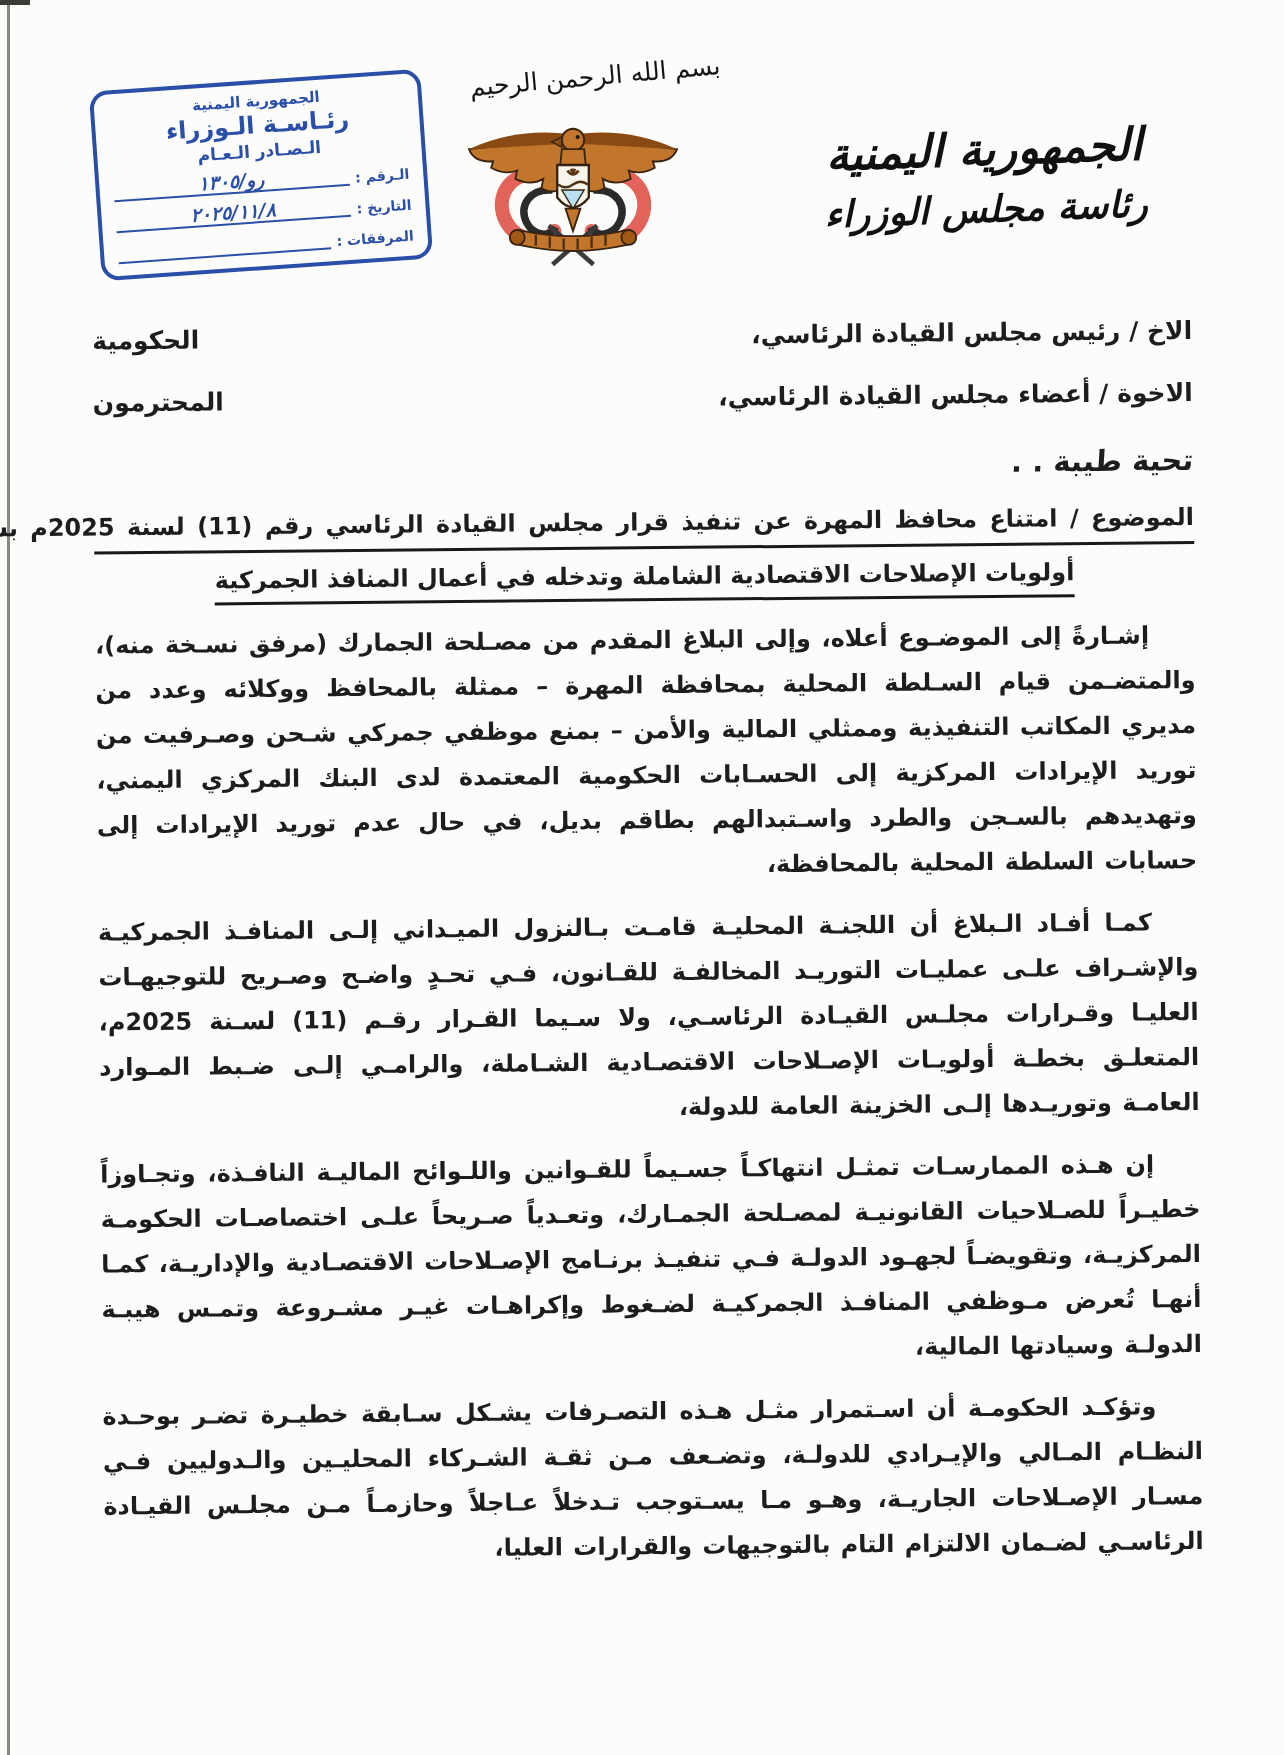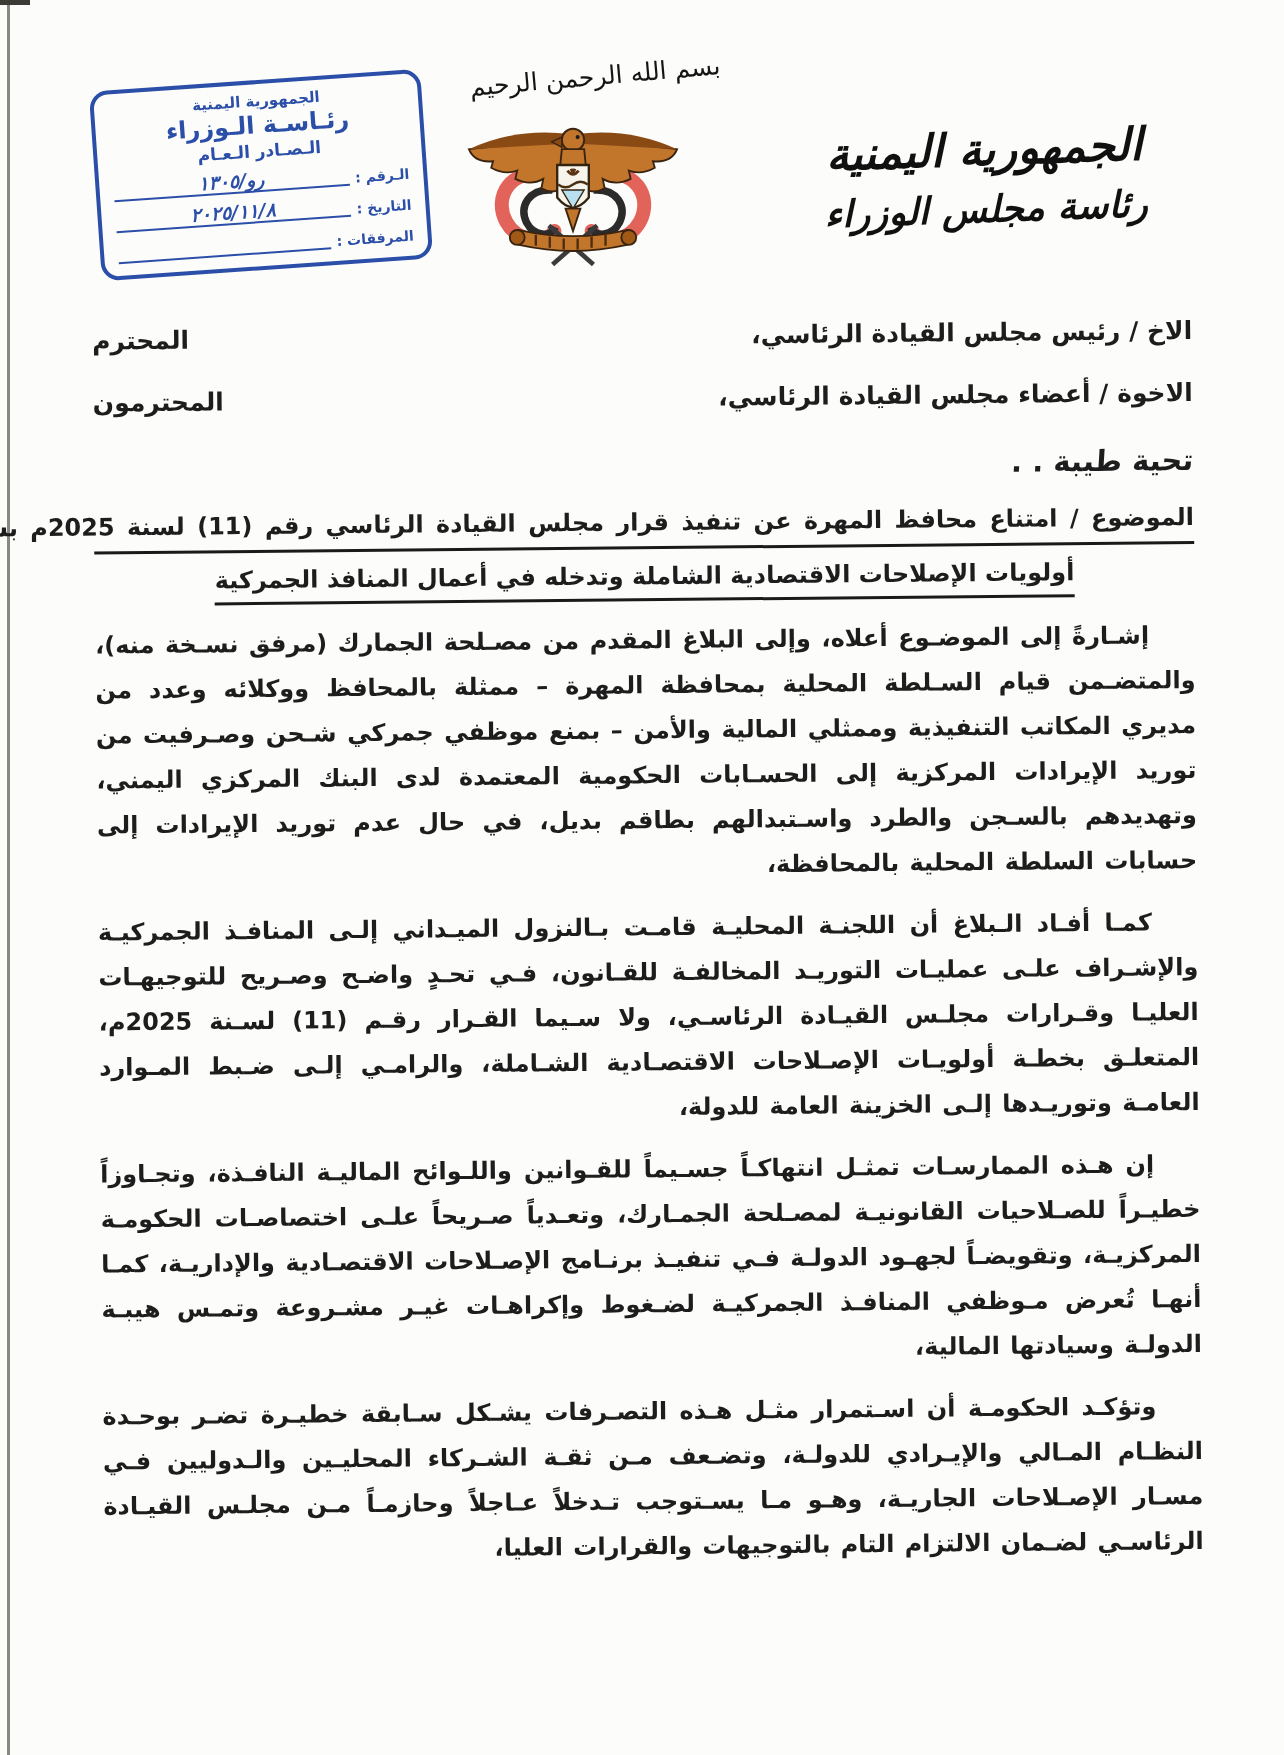--- a/index.html
+++ b/index.html
@@ -126,21 +126,21 @@
 
   <div class="masthead">
     <div class="country">الجمهورية اليمنية</div>
     <div class="office">رئاسة مجلس الوزراء</div>
   </div>
 
   <div class="letter-body">
 
     <div class="addr-row">
       <span>الاخ / رئيس مجلس القيادة الرئاسي،</span>
-      <span>المحترم</span>
+      <span>الحكومية</span>
     </div>
 
     <div class="addr-row second">
       <span>الاخوة / أعضاء مجلس القيادة الرئاسي،</span>
       <span>المحترمون</span>
     </div>
 
     <div class="greeting">تحية طيبة . .</div>
 
     <div class="subject">

